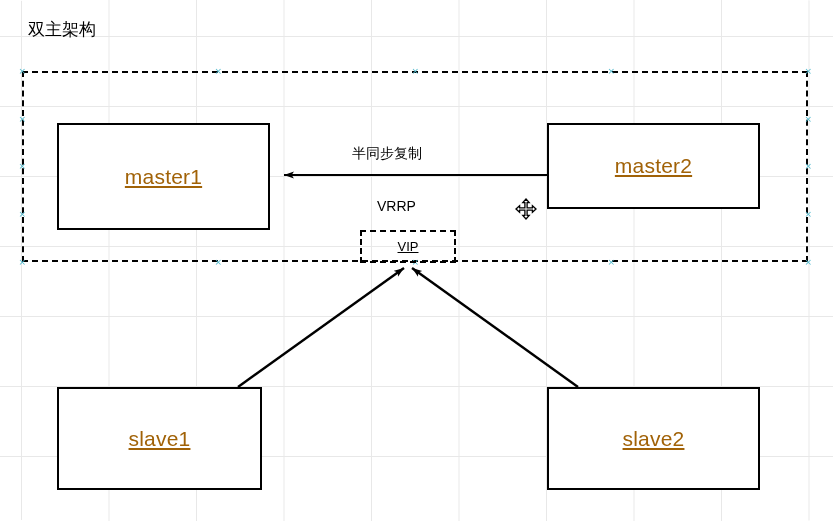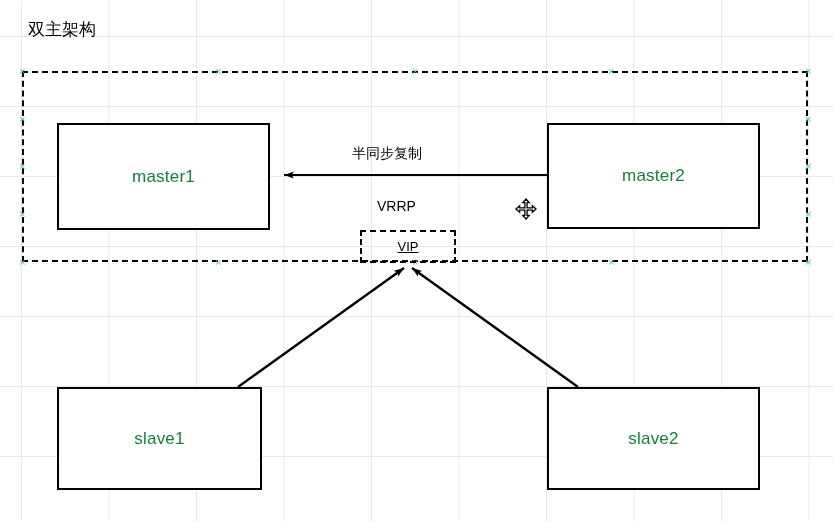--- a/index.html
+++ b/index.html
@@ -40,26 +40,27 @@
   .node-box {
     position: absolute;
     background: #ffffff;
     border: 2px solid #000000;
     box-sizing: border-box;
     display: flex;
     align-items: center;
     justify-content: center;
   }
   .node-label {
-    font-size: 17px;
-    color: #15803d;
+    font-size: 21px;
+    color: #a16207;
     letter-spacing: 0.2px;
+    text-decoration: underline;
   }
   #node-master1 { left: 57px;  top: 123px; width: 213px; height: 107px; }
-  #node-master2 { left: 547px; top: 123px; width: 213px; height: 106px; }
+  #node-master2 { left: 547px; top: 123px; width: 213px; height: 86px; }
   #node-slave1  { left: 57px;  top: 387px; width: 205px; height: 103px; }
   #node-slave2  { left: 547px; top: 387px; width: 213px; height: 103px; }
 
   .vip-box {
     position: absolute;
     left: 360px;
     top: 230px;
     width: 96px;
     height: 33px;
     box-sizing: border-box;

